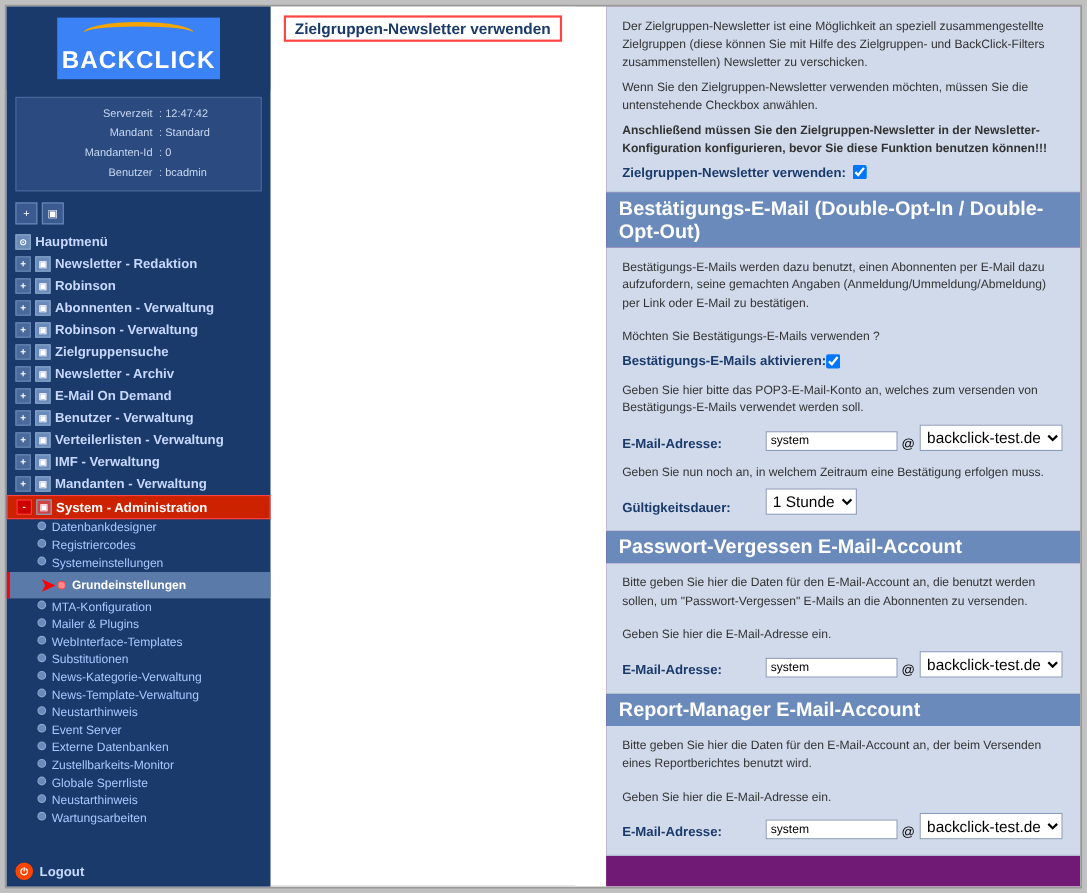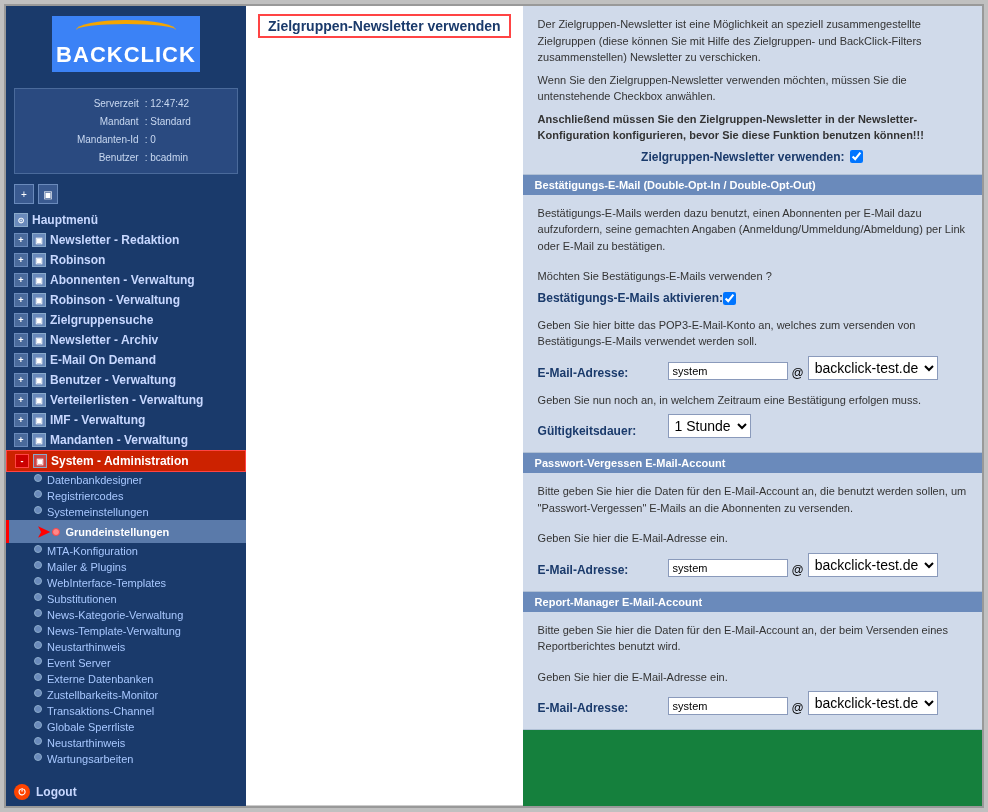--- a/index.html
+++ b/index.html
@@ -38,29 +38,29 @@
     .logout-area { padding: 6px 8px; display: flex; align-items: center; cursor: pointer; }
     .logout-icon { width: 16px; height: 16px; background: #ff4400; border-radius: 50%; display: flex; align-items: center; justify-content: center; margin-right: 6px; }
     .logout-text { color: #c8d8ff; font-size: 12px; font-weight: bold; }
     
     
     .main-content { flex: 1; display: flex; flex-direction: row; overflow: hidden; }
     
     .page-header { background: white; padding: 8px 12px; border-bottom: 1px solid #ccc; }
     .page-title { font-size: 14px; font-weight: bold; color: #1a3a6b; border: 2px solid #ff4444; display: inline-block; padding: 2px 8px; }
     
-    .content-area { flex: 1; overflow-y: auto; background: #15803d; padding: 0; }
+    .content-area { flex: 1; overflow-y: auto; background: #701a75; padding: 0; margin-left: 28px; }
     
     .intro-section { background: #d0daea; padding: 10px 15px; margin: 0; border-bottom: 1px solid #b0c0d5; }
     .intro-text { font-size: 11px; color: #333; line-height: 1.5; margin-bottom: 6px; }
     .intro-bold { font-weight: bold; }
-    .checkbox-row { display: flex; align-items: center; gap: 6px; margin-top: 6px; justify-content: center; }
+    .checkbox-row { display: flex; align-items: center; gap: 6px; margin-top: 6px; }
     .checkbox-label { font-weight: bold; font-size: 12px; color: #1a3a6b; }
     
-    .section-header { background: #6a8abb; color: white; padding: 4px 12px; font-size: 11px; font-weight: bold; margin-top: 0; }
+    .section-header { background: #6a8abb; color: white; padding: 4px 12px; font-size: 18px; font-weight: bold; margin-top: 0; }
     
     .section-body { background: #d0daea; padding: 10px 15px; border-bottom: 1px solid #b0c0d5; }
     .section-body p { font-size: 11px; color: #333; line-height: 1.5; margin-bottom: 6px; }
     
     .form-row { display: flex; align-items: flex-end; margin-bottom: 4px; }
     .form-label { font-weight: bold; font-size: 12px; color: #1a3a6b; min-width: 130px; }
     .form-input { border: 1px solid #8a9abb; padding: 2px 4px; font-size: 11px; background: white; }
     .form-at { margin: 0 4px; font-size: 12px; }
     .form-select { border: 1px solid #8a9abb; padding: 2px 2px; font-size: 14px; background: white; }
     
@@ -231,24 +231,20 @@
         <div class="sub-item">
           <span class="dot"></span>
           <span>Externe Datenbanken</span>
         </div>
         <div class="sub-item">
           <span class="dot"></span>
           <span>Zustellbarkeits-Monitor</span>
         </div>
         <div class="sub-item">
           <span class="dot"></span>
-          <span>Transaktions-Channel</span>
-        </div>
-        <div class="sub-item">
-          <span class="dot"></span>
           <span>Globale Sperrliste</span>
         </div>
         <div class="sub-item">
           <span class="dot"></span>
           <span>Neustarthinweis</span>
         </div>
         <div class="sub-item">
           <span class="dot"></span>
           <span>Wartungsarbeiten</span>
         </div>

